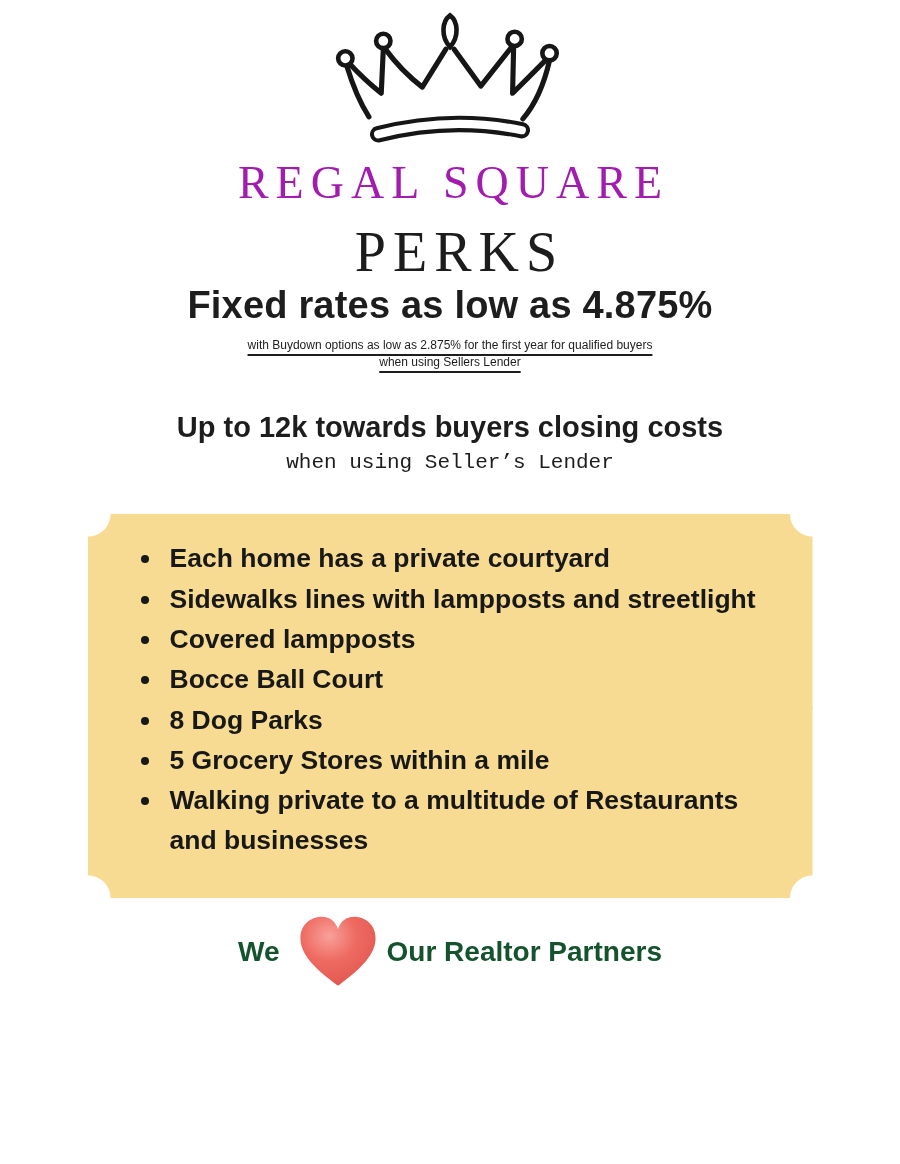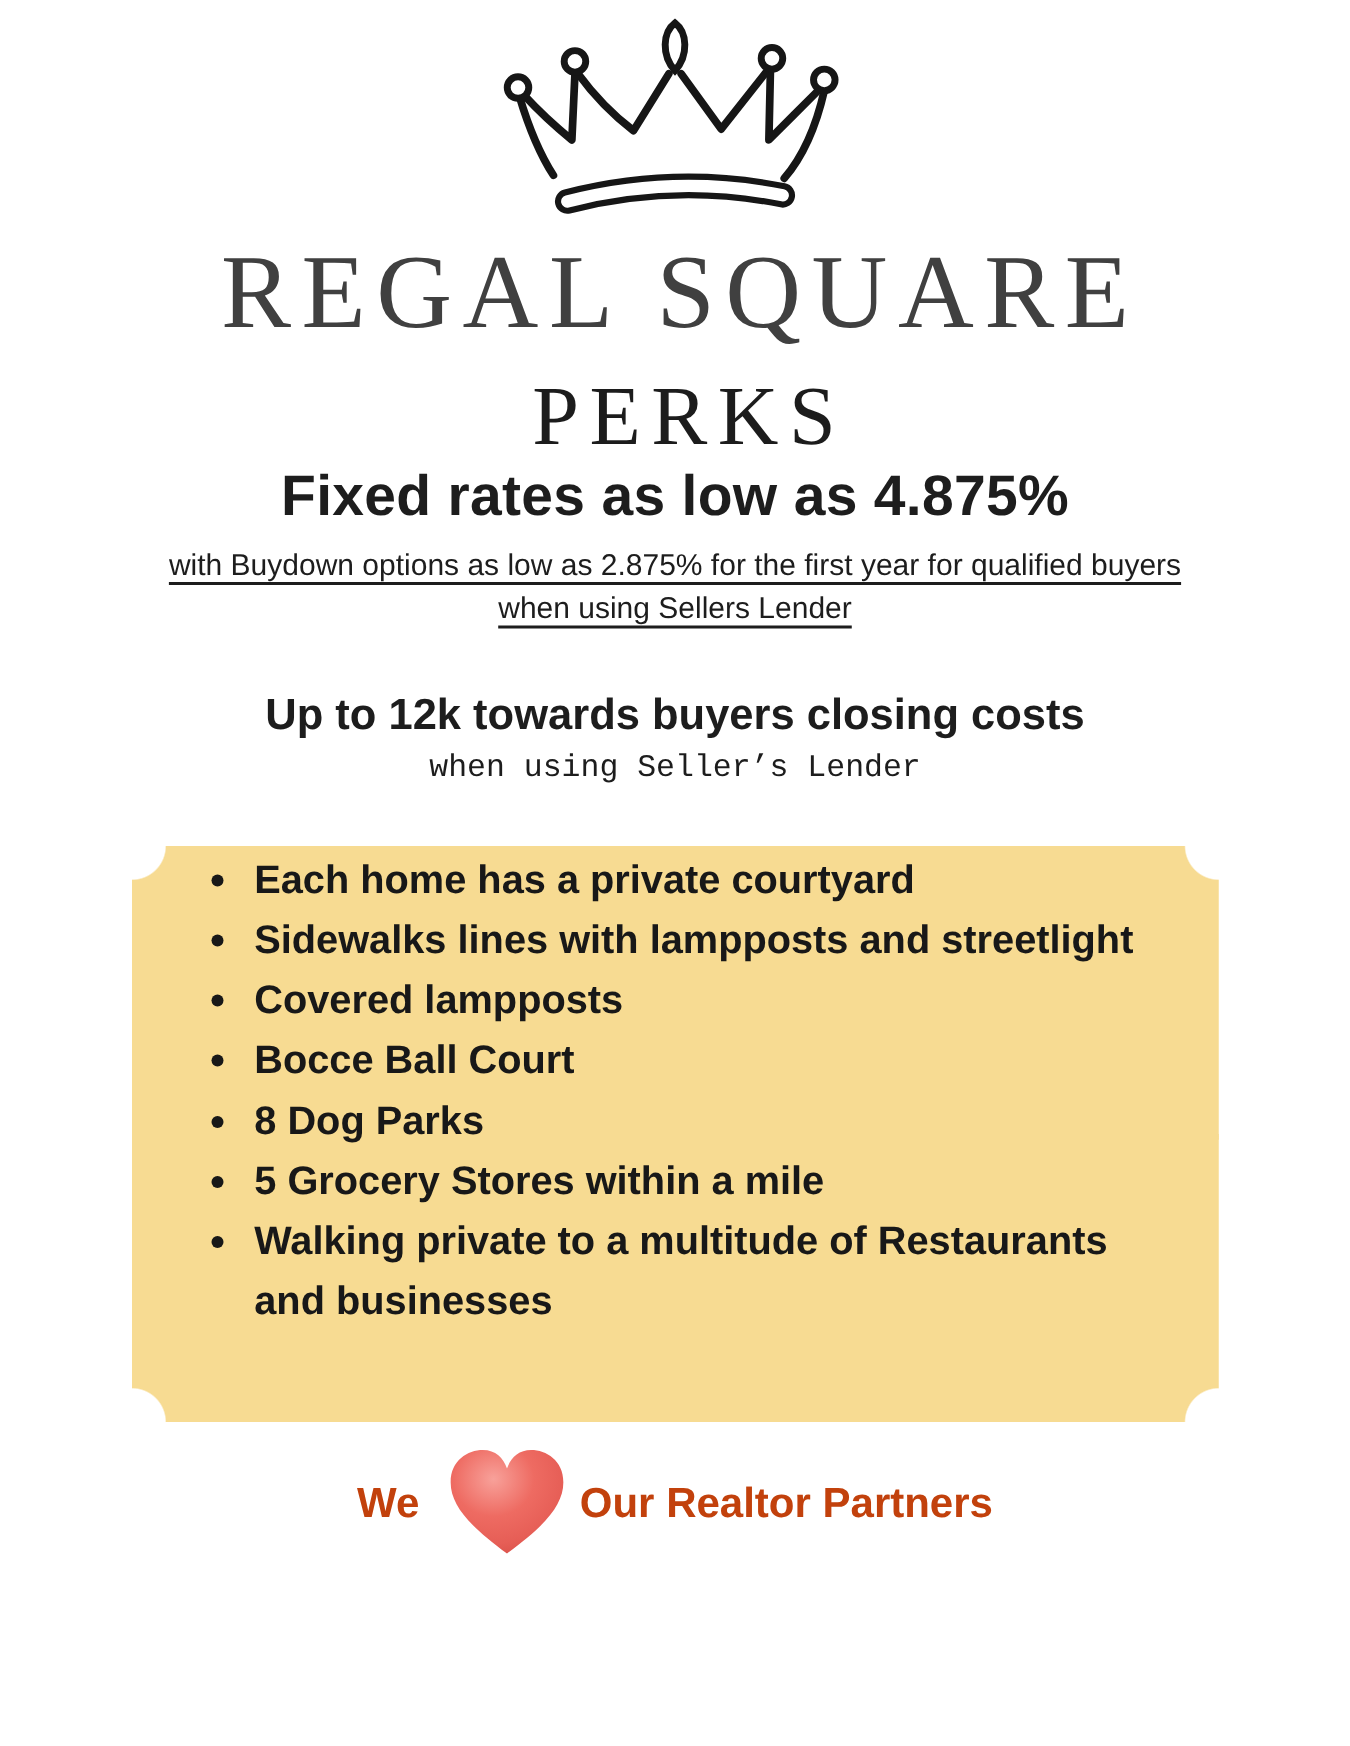--- a/index.html
+++ b/index.html
@@ -11,60 +11,60 @@
     background:#ffffff;
     color:#1d1d1d;
     font-family:"Liberation Sans", sans-serif;
     text-align:center;
     overflow:hidden;
   }
   .crown { display:block; margin:10px auto 0; }
   .brand-title {
     font-family:"Liberation Serif", serif;
     font-weight:400;
-    font-size:70px;
+    font-size:46px;
     letter-spacing:7px;
     line-height:1.08;
     margin-top:2px;
     padding-left:7px; 
-    color:#404040;
+    color:#a21caf;
   }
   .brand-subtitle {
     font-family:"Liberation Serif", serif;
     font-weight:400;
     font-size:56px;
     letter-spacing:7px;
     padding-left:19px;
     margin-top:12px;
     color:#1c1c1c;
   }
   .rate-headline {
     font-size:38px;
     font-weight:700;
     letter-spacing:0.2px;
   }
-  .rate-sub { margin-top:10px; font-size:20px; line-height:1.45;text-align:center; }
+  .rate-sub { margin-top:10px; font-size:12px; line-height:1.45;text-align:center; }
   .rate-sub .u {
     display:block;
     text-decoration:underline;
     text-decoration-thickness:1.5px;
     text-underline-offset:5px;
   }
   .closing-headline {
     margin-top:40px;
     font-size:29px;
     font-weight:700;
   }
   .closing-sub { margin-top:7px; font-size:21px;font-family:Liberation Mono, monospace; }
   .ticket {
     --ticket-bg:#F7DB92;
     width:725px;
     min-height:384px;
     margin:40px auto 0;
-    padding:2px 20px 10px 0;
+    padding:24px 20px 10px 0;
     text-align:left;
     background:
       radial-gradient(circle at 0 0,       transparent 22px, var(--ticket-bg) 23px) top left    / 51% 51% no-repeat,
       radial-gradient(circle at 100% 0,    transparent 22px, var(--ticket-bg) 23px) top right   / 50% 51% no-repeat,
       radial-gradient(circle at 0 100%,    transparent 22px, var(--ticket-bg) 23px) bottom left / 51% 50% no-repeat,
       radial-gradient(circle at 100% 100%, transparent 22px, var(--ticket-bg) 23px) bottom right/ 50% 50% no-repeat;
   }
   .ticket ul {
     list-style:disc outside;
     padding-left:76px;
@@ -74,21 +74,21 @@
     color:#181818;
   }
   .ticket li { padding-left:6px; }
   .partners {
     margin-top:10px;
     display:flex;
     align-items:center;
     justify-content:center;
     font-size:28px;
     font-weight:700;
-    color:#c2410c;
+    color:#14532d;
   }
   .heart { margin:0 3px 0 12px; }
 </style>
 </head>
 <body>
 
 <div class="page" style="background: rgb(255, 255, 255); color: rgb(29, 29, 29);">
 
   <svg class="crown" width="236" height="146" viewBox="0 0 230 142" aria-hidden="true">
     <g fill="none" stroke="#161616" stroke-width="5" stroke-linecap="round" stroke-linejoin="round">

